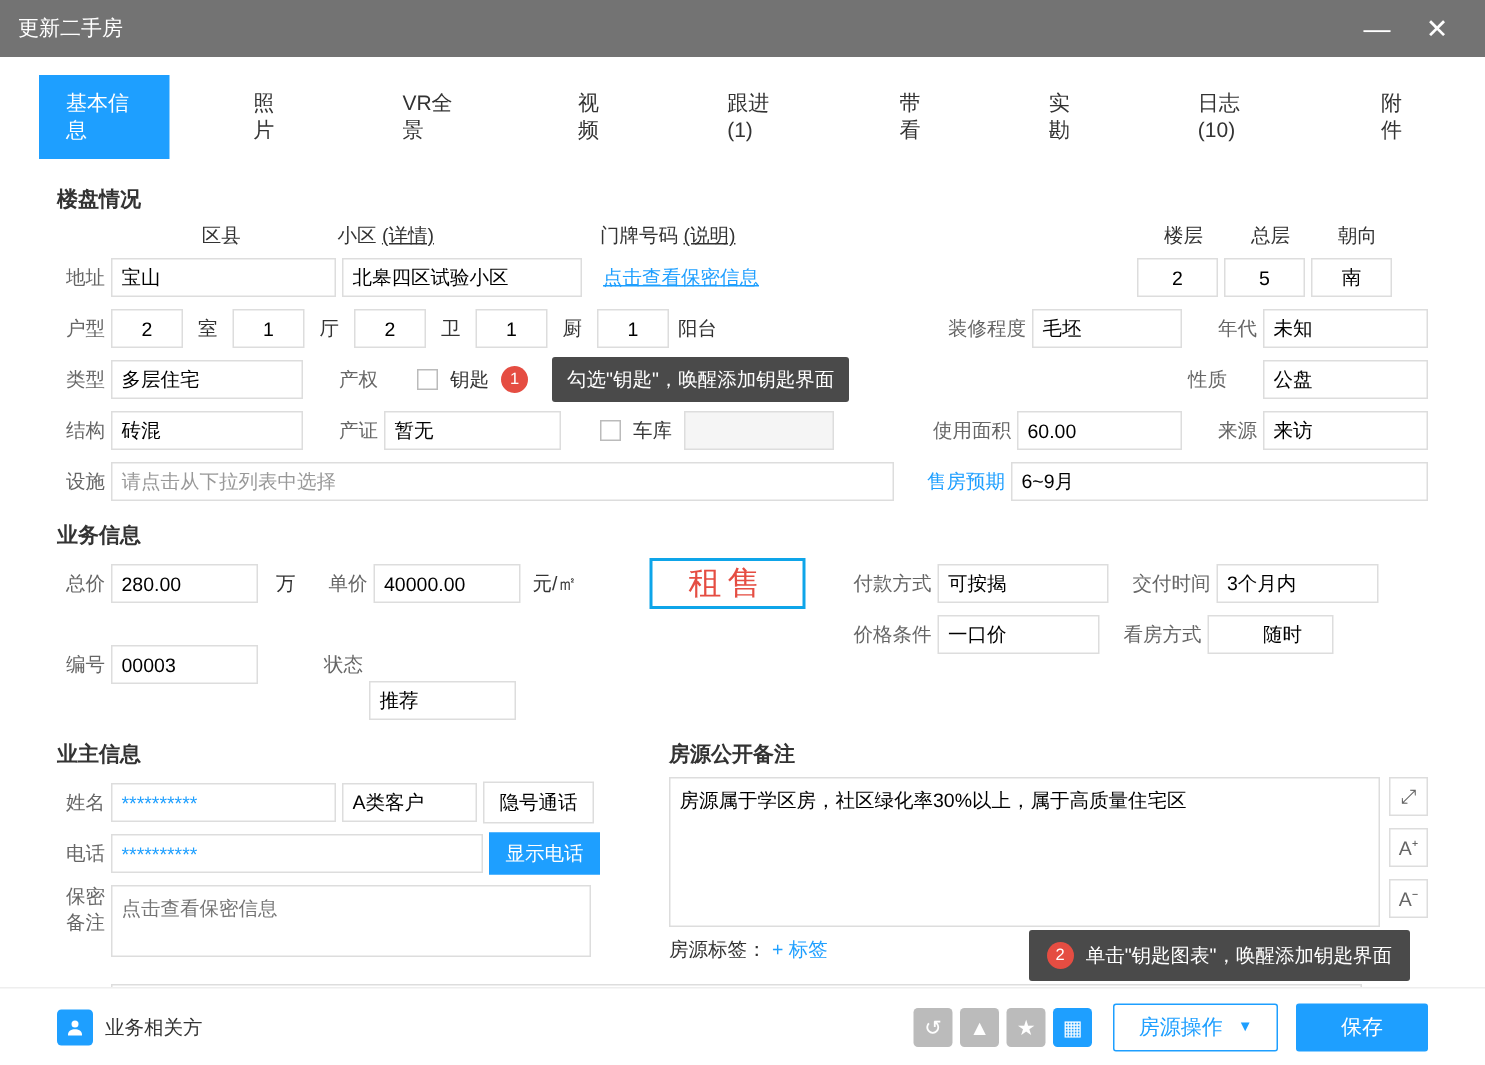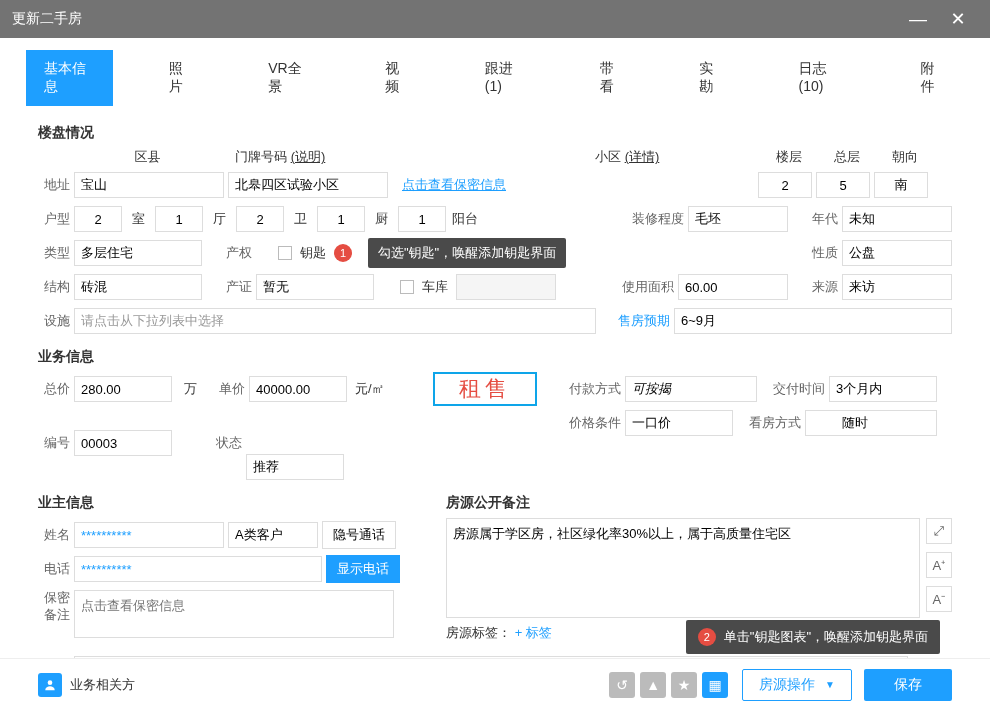--- a/index.html
+++ b/index.html
@@ -55,22 +55,22 @@
   <div class="tab">实勘</div>
   <div class="tab">日志(10)</div>
   <div class="tab">附件</div>
 </div>
 
 <div class="content">
   <div class="section-title">楼盘情况</div>
   <div class="hdr-row">
     <span style="width:32px"></span>
     <span style="width:155px">区县</span>
+    <span style="width:165px;text-align:left"><span>小区</span> <span class="link">(详情)</span></span>
     <span style="width:370px;text-align:left;padding-left:10px"><span>门牌号码</span> <span class="link">(说明)</span></span>
-    <span style="width:165px;text-align:left"><span>小区</span> <span class="link">(详情)</span></span>
     <span style="width:58px">楼层</span>
     <span style="width:58px">总层</span>
     <span style="width:58px">朝向</span>
   </div>
   <div class="row">
     <span class="lbl">地址</span>
     <input type="text" style="width: 150px;" value="宝山">
     <input type="text" style="width: 160px;" value="北皋四区试验小区">
     <span style="flex:0 0 362px;padding-left:10px" class="link">点击查看保密信息</span>
     <input type="text" style="width: 54px; text-align: center;" value="2">
@@ -99,21 +99,21 @@
     <span class="lbl">类型</span>
     <input type="text" style="width: 128px;" value="多层住宅">
     <span class="lbl" style="min-width:46px">产权</span>
     <span style="width:18px"></span>
     <span class="cbx"></span>
     <span>钥匙</span>
     <span class="badge" style="margin-left:4px">1</span>
     <span class="tip" style="margin-left:12px">勾选"钥匙"，唤醒添加钥匙界面</span>
     <span style="flex:1"></span>
     <span class="lbl" style="min-width:46px">性质</span>
-    <input type="text" style="width: 110px;" value="公盘">
+    <input type="text" style="width: 110px; margin-left: 20px;" value="公盘">
   </div>
   <div class="row">
     <span class="lbl">结构</span>
     <input type="text" style="width: 128px;" value="砖混">
     <span class="lbl" style="min-width:46px">产证</span>
     <input type="text" style="width: 118px;" value="暂无">
     <span style="width:18px"></span>
     <span class="cbx"></span>
     <span>车库</span>
     <input type="text" style="width: 100px; margin-left: 4px; background: rgb(245, 245, 245);">
@@ -146,29 +146,29 @@
         <input type="text" style="width: 98px;" value="00003">
         <span style="width:26px"></span>
         <span class="lbl" style="min-width:36px">状态</span>
         <input type="text" style="width: 98px; margin-top: 48px;" value="推荐">
       </div>
     </div>
     <div class="rs-box">租售</div>
     <div style="flex:1;padding-left:20px">
       <div class="row">
         <span class="lbl" style="min-width:60px">付款方式</span>
-        <input type="text" style="width: 132px; font-style: italic;" value="可按揭">
+        <input type="text" style="width: 114px;" value="可按揭">
         <span class="lbl" style="min-width:64px">交付时间</span>
         <input type="text" style="width: 108px;" value="3个月内">
       </div>
       <div class="row">
         <span class="lbl" style="min-width:60px">价格条件</span>
         <input type="text" style="width: 108px;" value="一口价">
         <span class="lbl" style="min-width:64px">看房方式</span>
-        <input type="text" style="width: 132px; padding-left: 36px;" value="随时">
+        <input type="text" style="width: 84px; padding-left: 36px;" value="随时">
       </div>
     </div>
   </div>
 
   <div style="display:flex;gap:8px;margin-top:4px">
     <div style="width:400px">
       <div class="section-title">业主信息</div>
       <div class="row">
         <span class="lbl">姓名</span>
         <input type="text" style="width: 150px; color: rgb(30, 159, 255);" value="**********">

